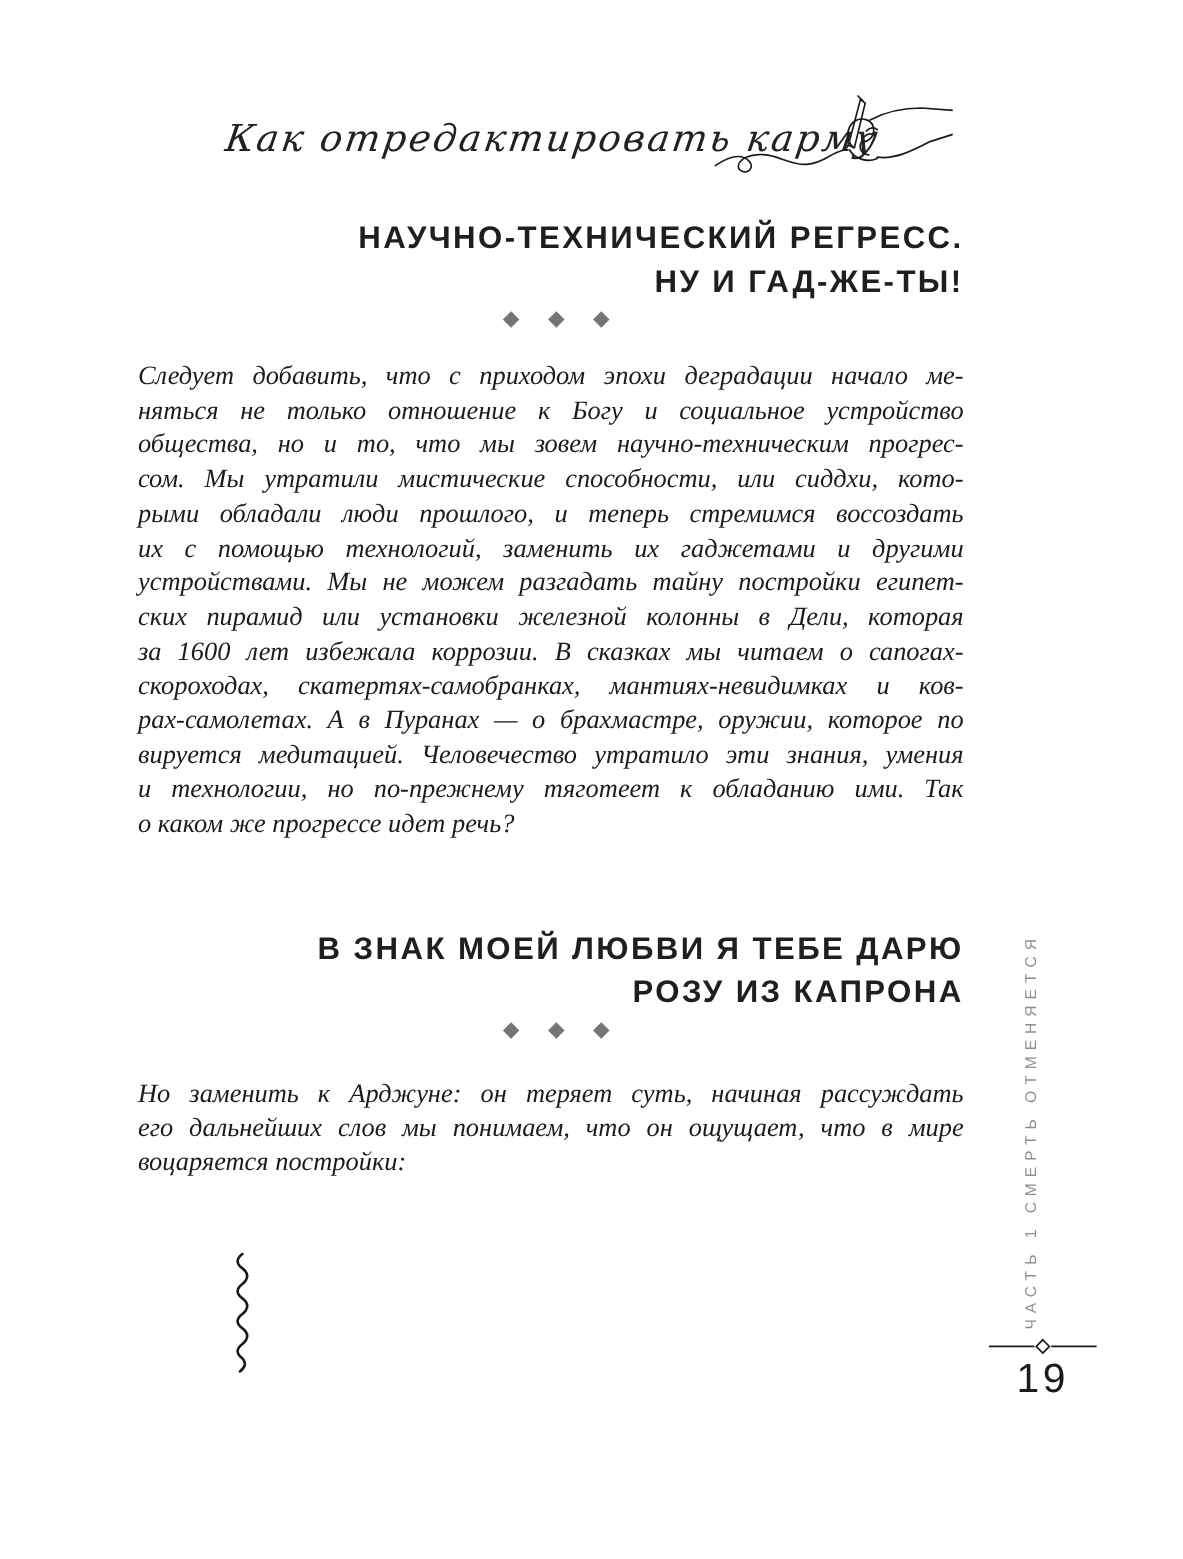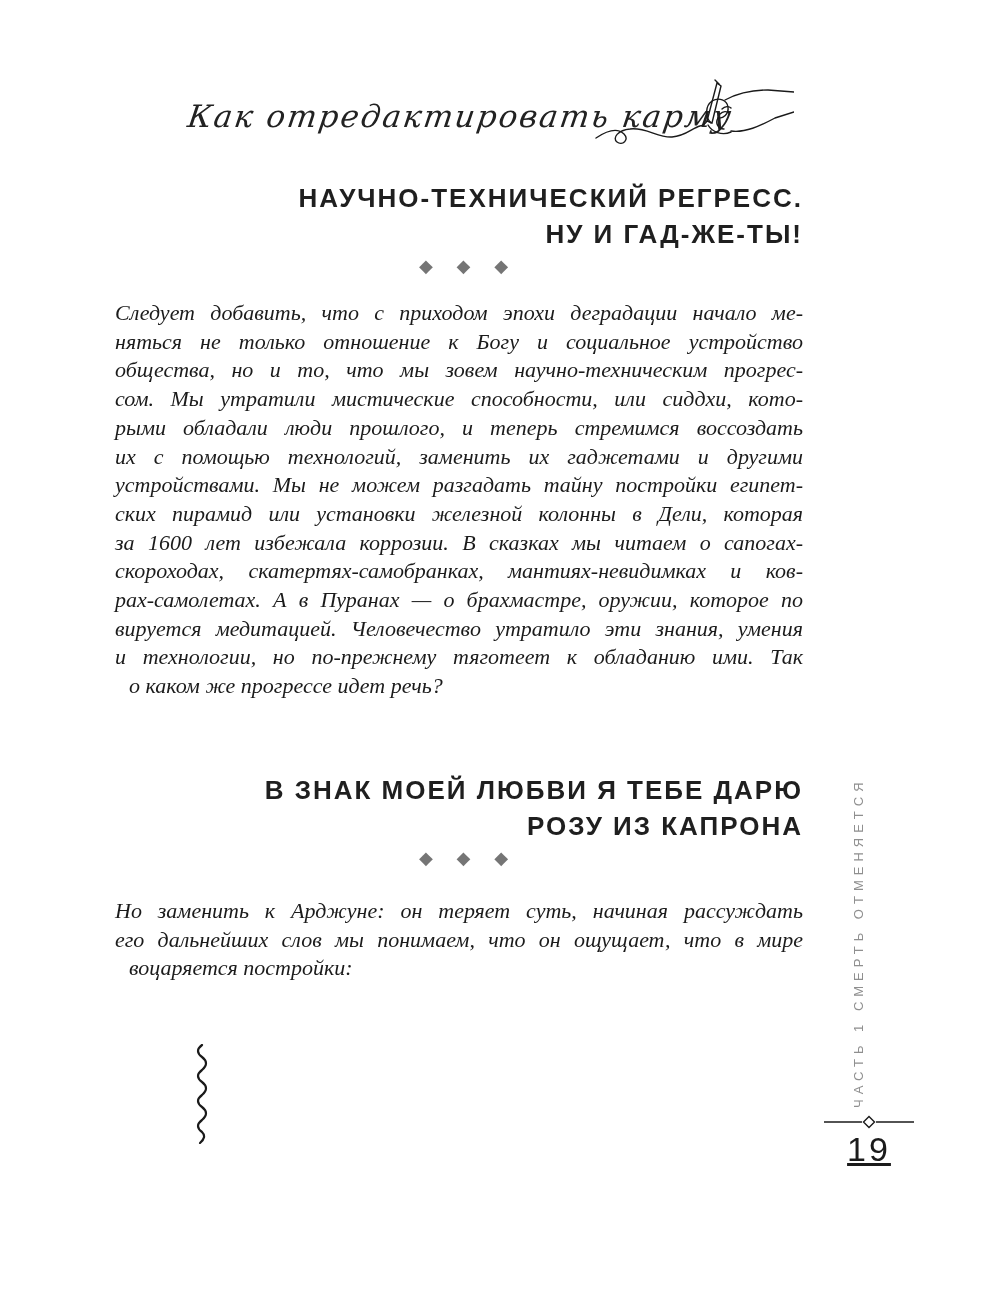--- a/index.html
+++ b/index.html
@@ -29,42 +29,42 @@
     text-align:center;color:var(--ornament,#757575);
     font-family:"DejaVu Sans",sans-serif;font-size:18px;
     letter-spacing:9px;padding-left:9px;
   }
   #ornament-1{top:255px;}
   #ornament-2{top:847px;}
   .body-par{font-size:22px;line-height:28.7px;color:var(--text,#1b1b1b);font-style:italic;}
   #paragraph-1{top:299px;}
   #paragraph-2{top:897px;}
   .bodyline{text-align:justify;text-align-last:justify;}
-  .bodyline.last{text-align-last:left;margin-left:14px;}
+  .bodyline.last{text-align-last:left;}
   .headline{}
   
   .quote{
     position:absolute;left:237px;top:1037px;width:566px;
     font-family:"DejaVu Serif",serif;font-style:italic;
     font-size:24px;line-height:36px;color:#1b1b1b;
   }
   .quoteline{}
   .quote-brace{position:absolute;left:191px;top:1044px;}
   
   .part-label{
     position:absolute;left:851px;top:760px;height:348px;width:22px;
     writing-mode:vertical-rl;transform:rotate(180deg);
     font-family:"Liberation Sans",sans-serif;font-size:13px;
     letter-spacing:5px;color:var(--sidebar,#8f8f8f);white-space:nowrap;
   }
   .footer-rule{position:absolute;left:824px;top:1115px;}
   .page-number{
     position:absolute;left:824px;top:1130px;width:90px;text-align:center;
     font-family:"Liberation Sans",sans-serif;font-size:34px;
-    letter-spacing:3px;color:#1b1b1b;text-decoration:underline;
+    letter-spacing:3px;color:#1b1b1b;
   }
   svg{display:block;}
 </style>
 </head>
 <body>
 
 <div id="page" style="--bg: #ffffff; --text: #1b1b1b; --ornament: #757575; --sidebar: #8f8f8f;">
 
   <div class="running-title">Как отредактировать карму</div>
 

